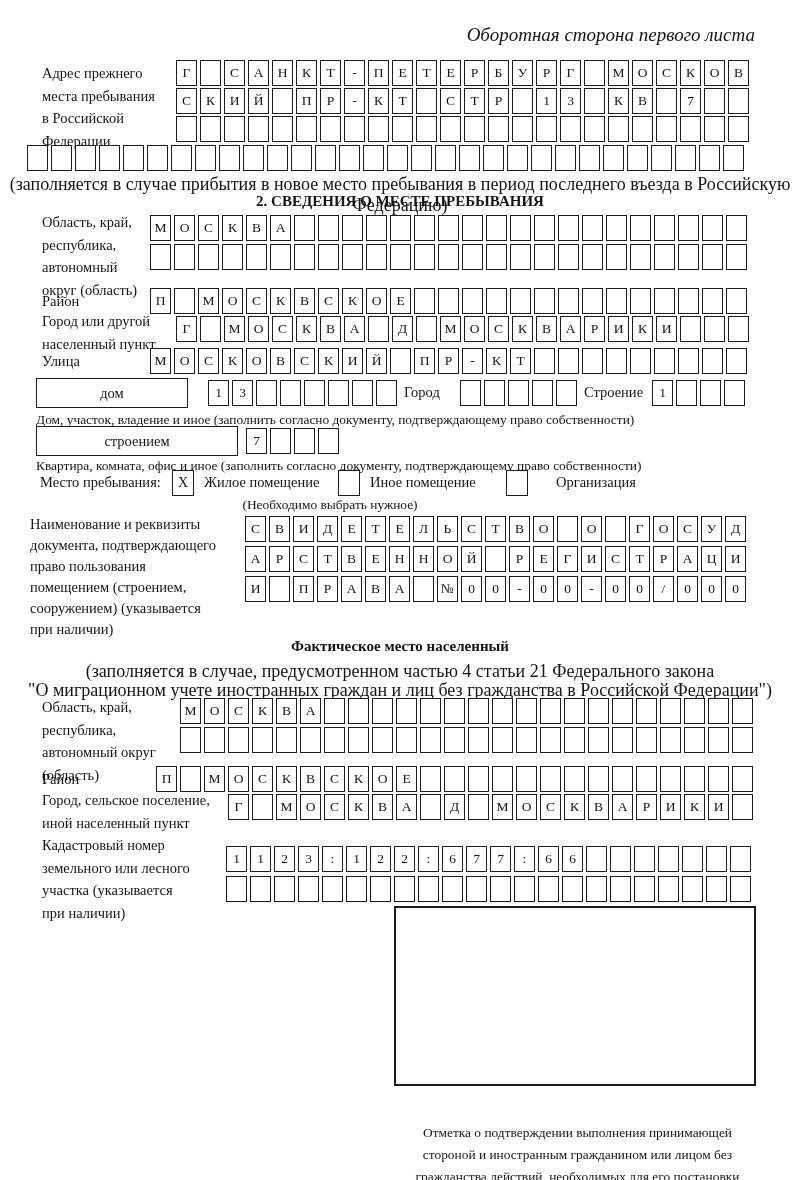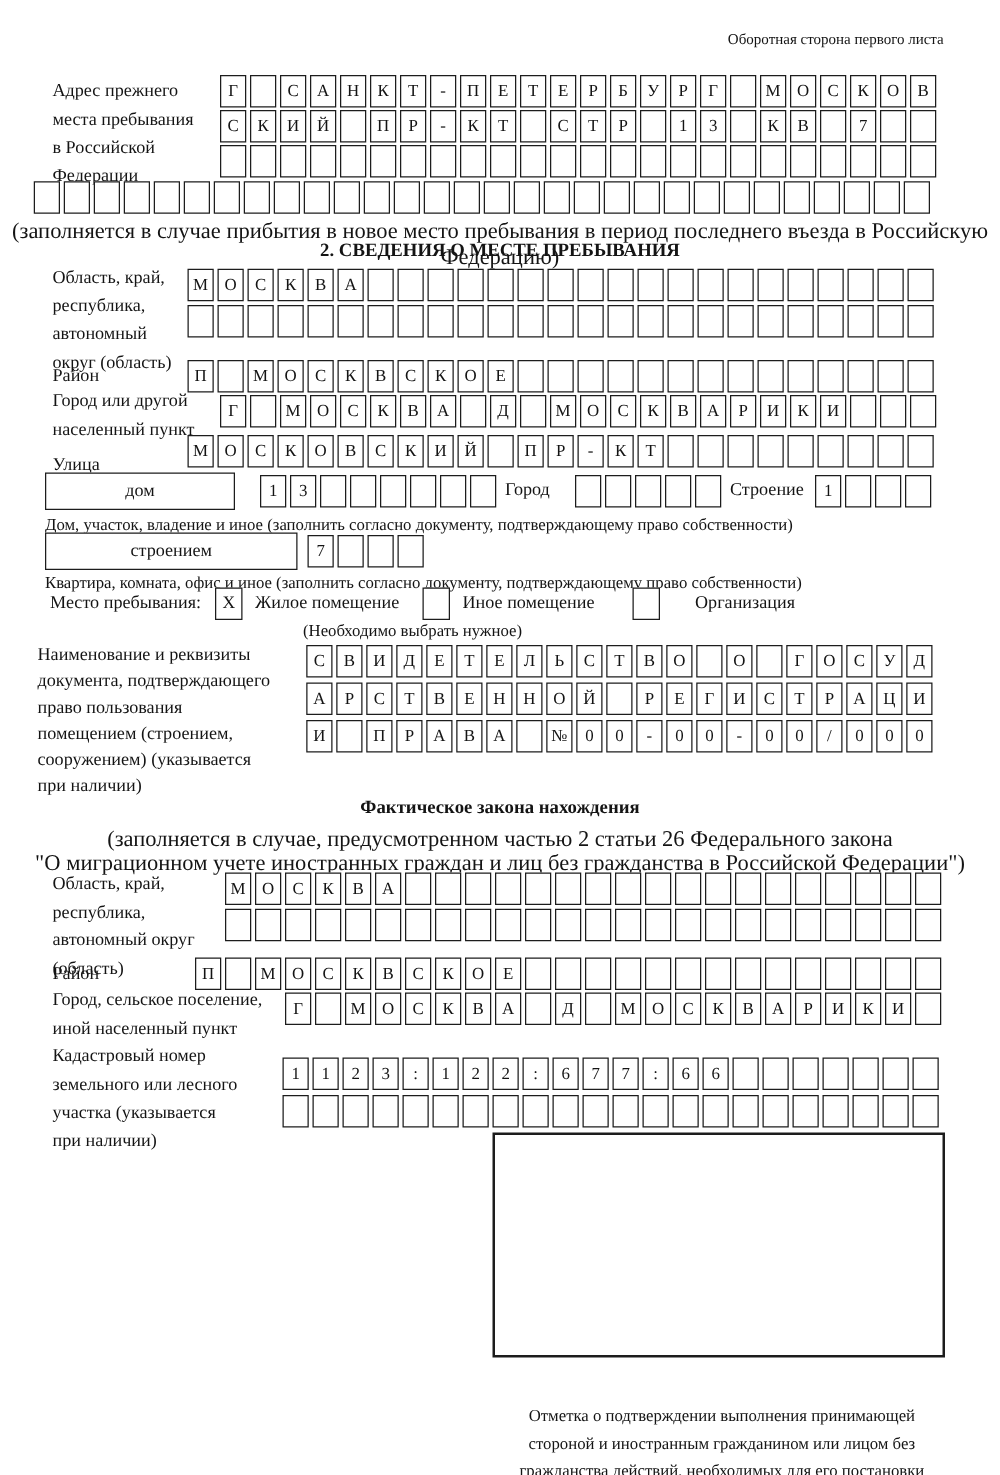--- a/index.html
+++ b/index.html
@@ -27,21 +27,21 @@
   .cb {
     position:absolute; width:22px; height:26px; box-sizing:border-box; border:1.8px solid #1c1c1c;
     display:flex; align-items:center; justify-content:center; font-size:14px; background:#fff;
   }
   .stamp-box { position:absolute; border:2px solid #1c1c1c; background:#fff; }
   .note-multi { white-space:pre-line; text-align:center; line-height:22px; font-size:13.4px; }
 </style>
 </head>
 <body>
 
-<div class="cap" style="top:24px; right:45px; font-size:12px;">Оборотная сторона первого листа</div>
+<div class="cap" style="top:24px; right:45px; font-size:19px;font-style:italic;">Оборотная сторона первого листа</div>
 
 <div class="lbl" style="left:42px; top:62px;">Адрес прежнего
 места пребывания
 в Российской
 Федерации</div>
 <div class="grid" style="left:176px; top:60px;">
     <span class="cell">Г</span>
     <span class="cell"></span>
     <span class="cell">С</span>
     <span class="cell">А</span>
@@ -264,21 +264,21 @@
     <span class="cell">А</span>
     <span class="cell">Р</span>
     <span class="cell">И</span>
     <span class="cell">К</span>
     <span class="cell">И</span>
     <span class="cell"></span>
     <span class="cell"></span>
     <span class="cell"></span>
   </div>
 
-<div class="lbl" style="left:42px; top:350px;margin-top:11px;">Улица</div>
+<div class="lbl" style="left:42px; top:350px;">Улица</div>
 <div class="grid" style="left:150px; top:348px;">
     <span class="cell">М</span>
     <span class="cell">О</span>
     <span class="cell">С</span>
     <span class="cell">К</span>
     <span class="cell">О</span>
     <span class="cell">В</span>
     <span class="cell">С</span>
     <span class="cell">К</span>
     <span class="cell">И</span>
@@ -415,22 +415,22 @@
     <span class="cell">0</span>
     <span class="cell">-</span>
     <span class="cell">0</span>
     <span class="cell">0</span>
     <span class="cell">/</span>
     <span class="cell">0</span>
     <span class="cell">0</span>
     <span class="cell">0</span>
   </div>
 
-<div class="title" style="top:638px;">Фактическое закона нахождения</div>
-<div class="cap-center" style="top:661px;">(заполняется в случае, предусмотренном частью 2 статьи 26 Федерального закона</div>
+<div class="title" style="top:638px;">Фактическое место населенный</div>
+<div class="cap-center" style="top:661px;">(заполняется в случае, предусмотренном частью 4 статьи 21 Федерального закона</div>
 <div class="cap-center" style="top:680px;">"О миграционном учете иностранных граждан и лиц без гражданства в Российской Федерации")</div>
 
 <div class="lbl" style="left:42px; top:696px;">Область, край,
 республика,
 автономный округ
 (область)</div>
 <div class="grid" style="left:180px; top:698px;">
     <span class="cell">М</span>
     <span class="cell">О</span>
     <span class="cell">С</span>

